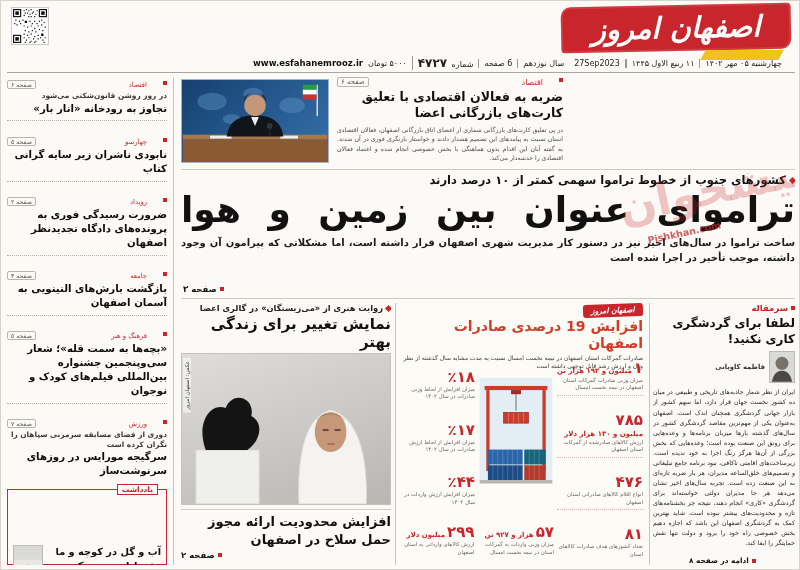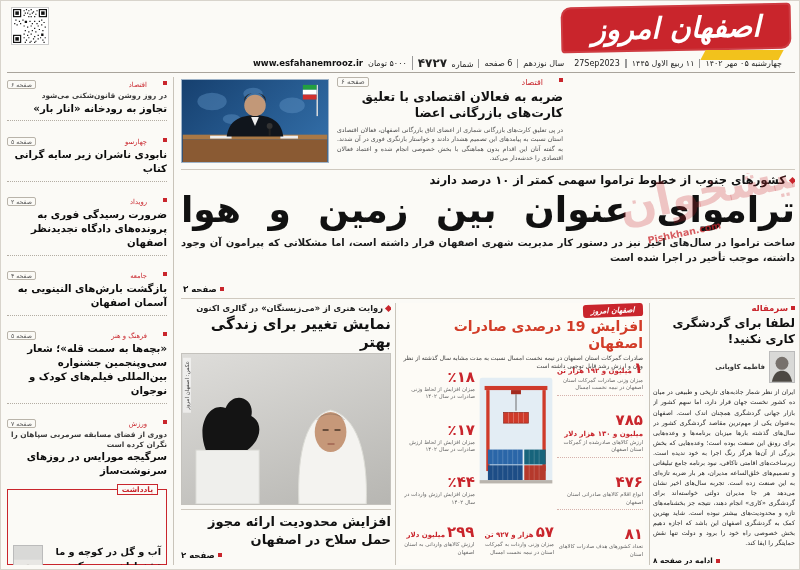--- a/index.html
+++ b/index.html
@@ -125,21 +125,21 @@
 
   
   .editorial { position:absolute; left:652px; top:302px; width:142px; height:262px; display:flex;
                flex-direction:column; overflow:hidden; }
   .ed-label { color:#c9252c; font-weight:800; font-size:8.5px; display:flex; gap:3px; align-items:center; }
   .ed-title { font-size:12px; font-weight:900; line-height:1.35; margin:2px 0 4px;text-align:right; }
   .ed-author { display:flex; gap:4px; align-items:center; margin-bottom:4px; }
   .ed-author .name { font-size:6.8px; color:#333; font-weight:700; }
   .ed-body { flex:1; font-size:6.3px; line-height:1.6; text-align:justify; color:#1f1f1f; overflow:hidden; }
   .ed-more { margin-top:3px; font-size:7.3px; font-weight:800; display:flex; gap:3px; align-items:center;
-             justify-content:flex-end; }
+             justify-content:flex-end;margin-left:36px; }
 </style>
 </head>
 <body>
 
 <div class="page">
 
   <div class="masthead">
     <span>اصفهان امروز</span>
   </div>
   <div class="ribbon"></div>
@@ -328,21 +328,21 @@
     </div>
     <div class="wm">پیشخوان</div>
     <div class="wm2">Pishkhan.com</div>
   </div>
 
   <div class="hline" id="hl-tram"></div>
 
   <div class="gallery">
     <div class="gal-kicker">
       <span class="diamond"></span>
-      <span>روایت هنری از «می‌زیستگان» در گالری اکنون</span>
+      <span>روایت هنری از «می‌زیستگان» در گالری اعضا</span>
     </div>
     <div class="gal-title">نمایش تغییر برای زندگی بهتر</div>
     <div class="chip-row">
       <span class="chip">
           <span class="sq"></span>
           <span>صفحه ۵</span>
         </span>
     </div>
     <div class="gal-photo">
       <svg viewBox="0 0 210 150" preserveAspectRatio="none">

